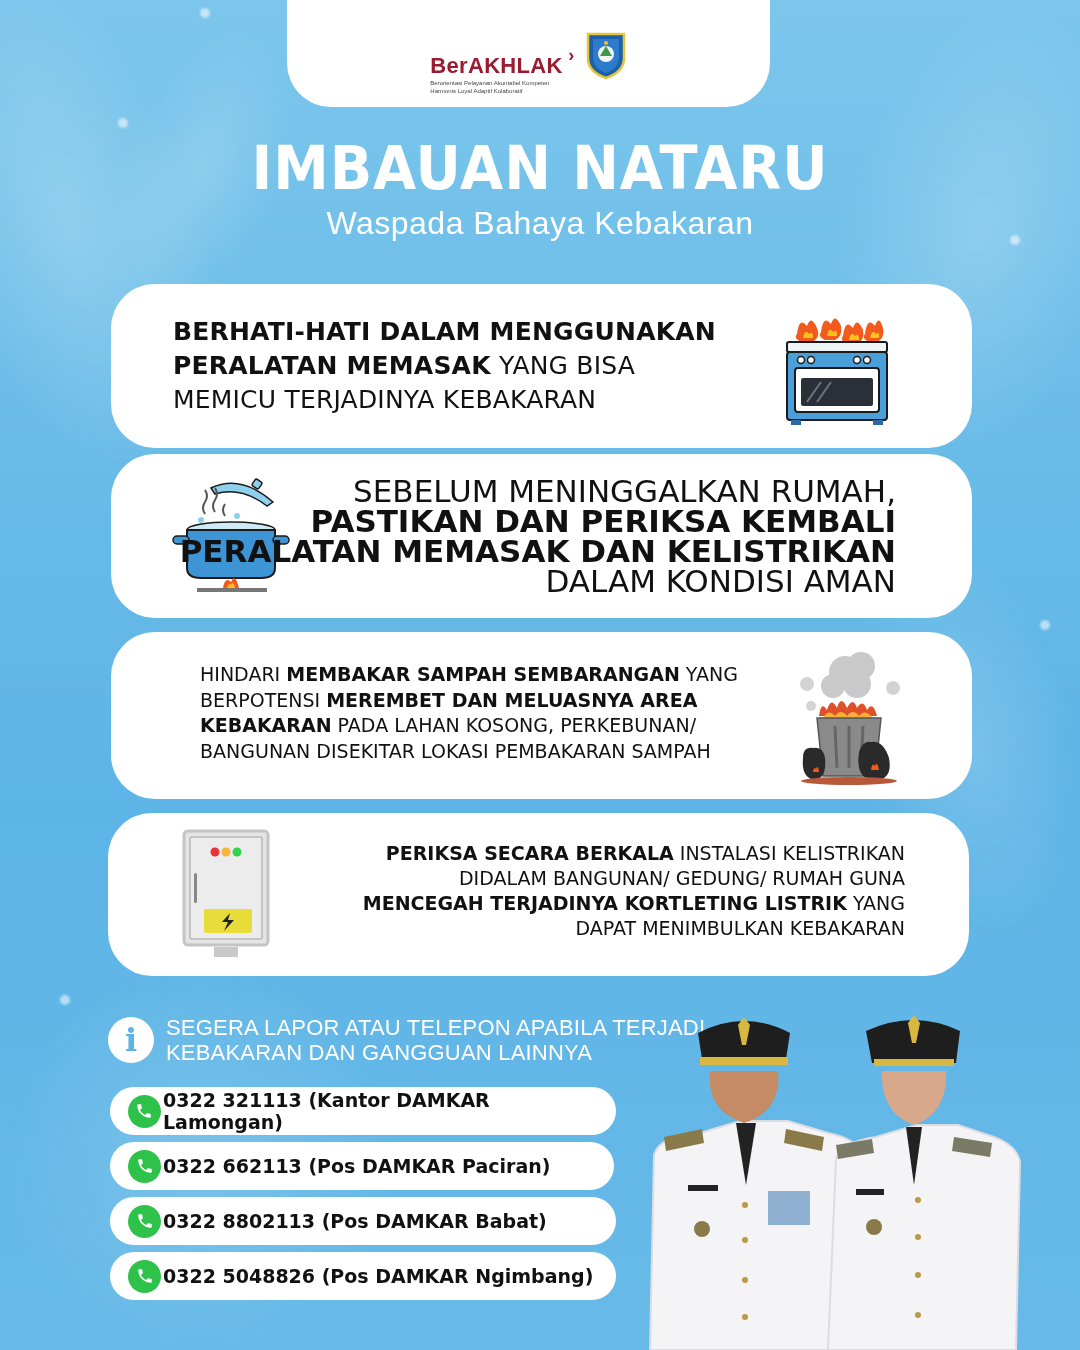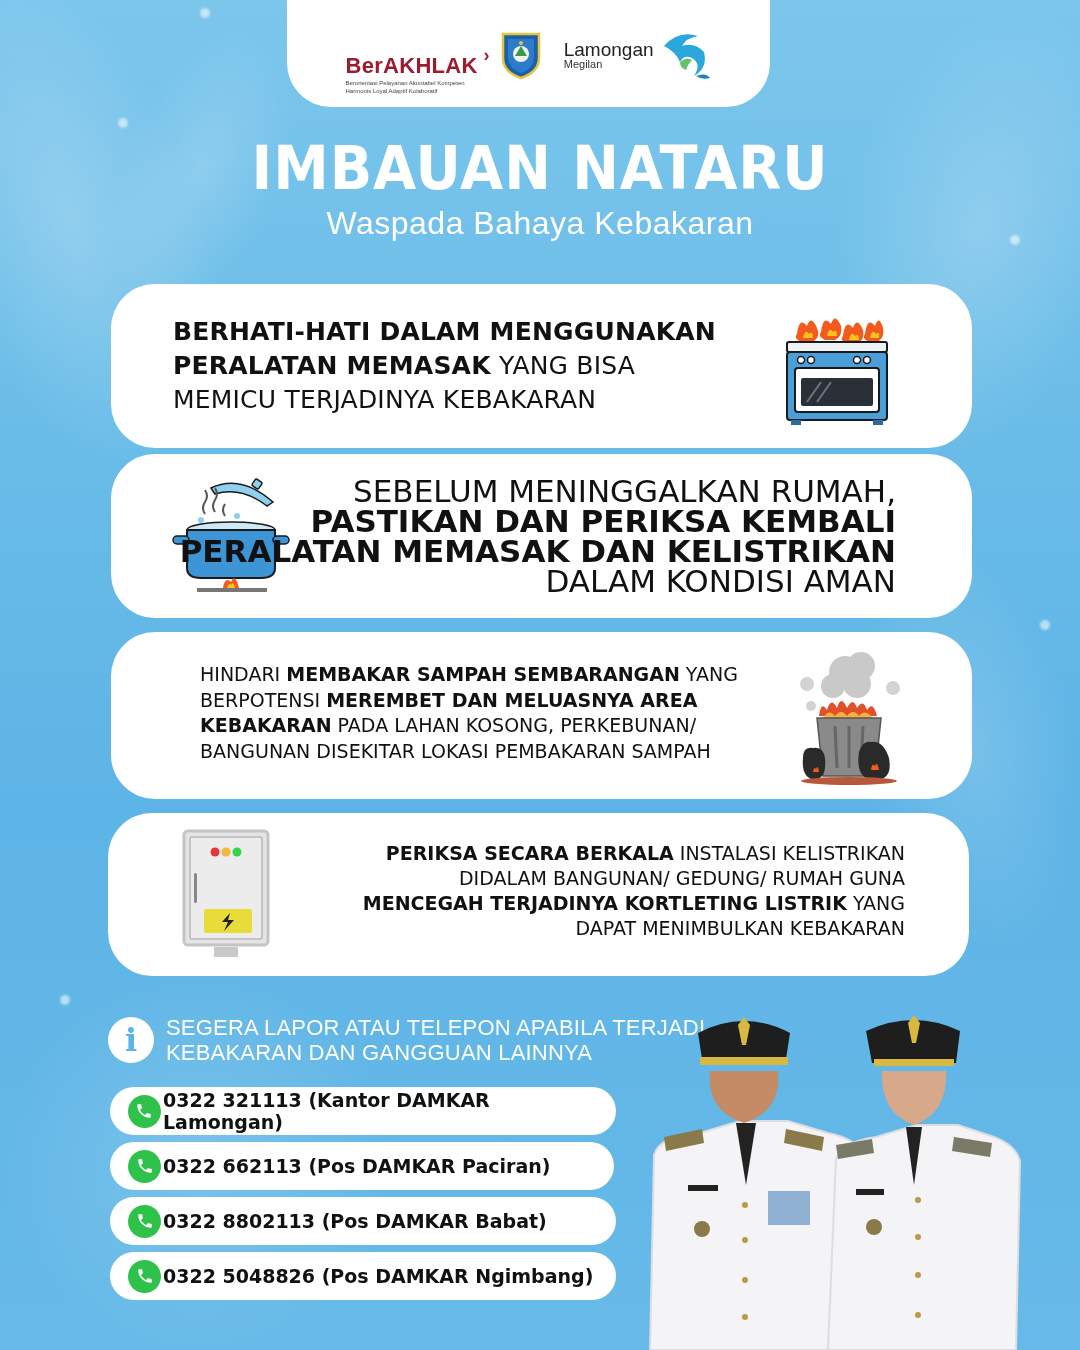--- a/index.html
+++ b/index.html
@@ -114,31 +114,20 @@
     <div class="berakhlak-sub">Berorientasi Pelayanan Akuntabel Kompeten</div>
     <div class="berakhlak-sub">Harmonis Loyal Adaptif Kolaboratif</div>
   </div>
   <svg class="crest" viewBox="0 0 42 50">
     <path d="M3 4 L39 4 L39 28 Q39 42 21 48 Q3 42 3 28 Z" fill="#1d5fa8" stroke="#e6c53a" stroke-width="2.5"></path>
     <path d="M8 9 L34 9 L34 27 Q34 38 21 43 Q8 38 8 27 Z" fill="#2d7ccc"></path>
     <circle cx="21" cy="24" r="8" fill="#f2f2f2"></circle>
     <path d="M15 26 L21 16 L27 26 Z" fill="#3a9a4a"></path>
     <circle cx="21" cy="13" r="2" fill="#e6c53a"></circle>
   </svg>
-  <div class="lamongan">
-    <div class="lamongan-text">
-      <span class="lamongan-title">Lamongan</span>
-      <span class="lamongan-sub">Megilan</span>
-    </div>
-    <svg class="wave-logo" viewBox="0 0 56 54">
-      <path d="M8 18 Q22 2 42 8 Q30 10 26 18 Q38 14 48 24 Q52 40 38 48 Q46 36 36 30 Q28 26 24 34 Q20 24 8 18 Z" fill="#2aa7db"></path>
-      <path d="M24 34 Q30 28 36 32 Q32 36 30 42 Q24 40 24 34 Z" fill="#67c26a"></path>
-      <path d="M40 48 Q50 44 54 50 Q46 52 40 48 Z" fill="#1c82c0"></path>
-    </svg>
-  </div>
 </div>
 
 <div class="main-title">IMBAUAN NATARU</div>
 <div class="sub-title">Waspada Bahaya Kebakaran</div>
 
 <div class="card c1">
   <div class="card-text">
     <div><b>BERHATI-HATI DALAM MENGGUNAKAN</b></div>
     <div><b>PERALATAN MEMASAK</b><span class="n"> YANG BISA</span></div>
     <div><span class="n">MEMICU TERJADINYA KEBAKARAN</span></div>

